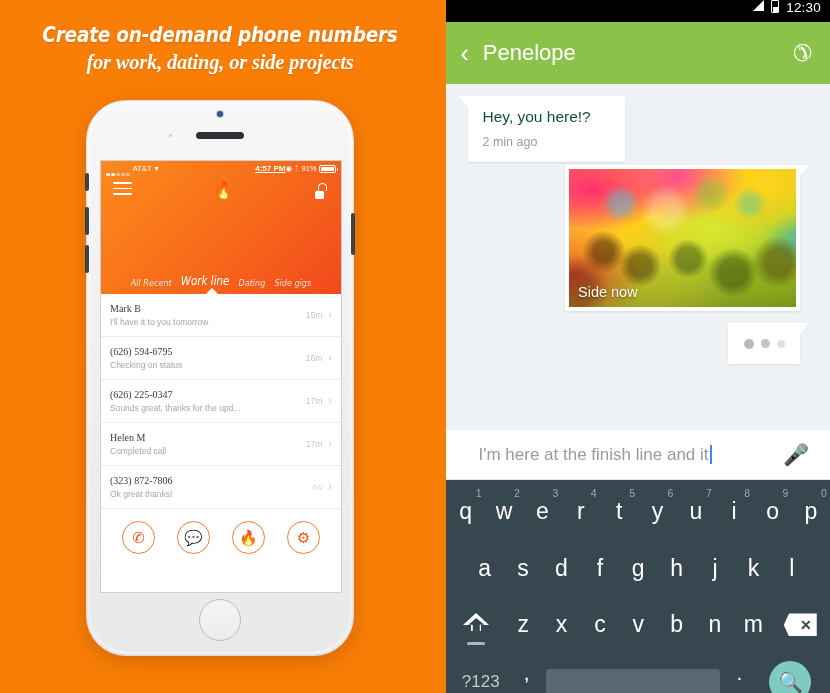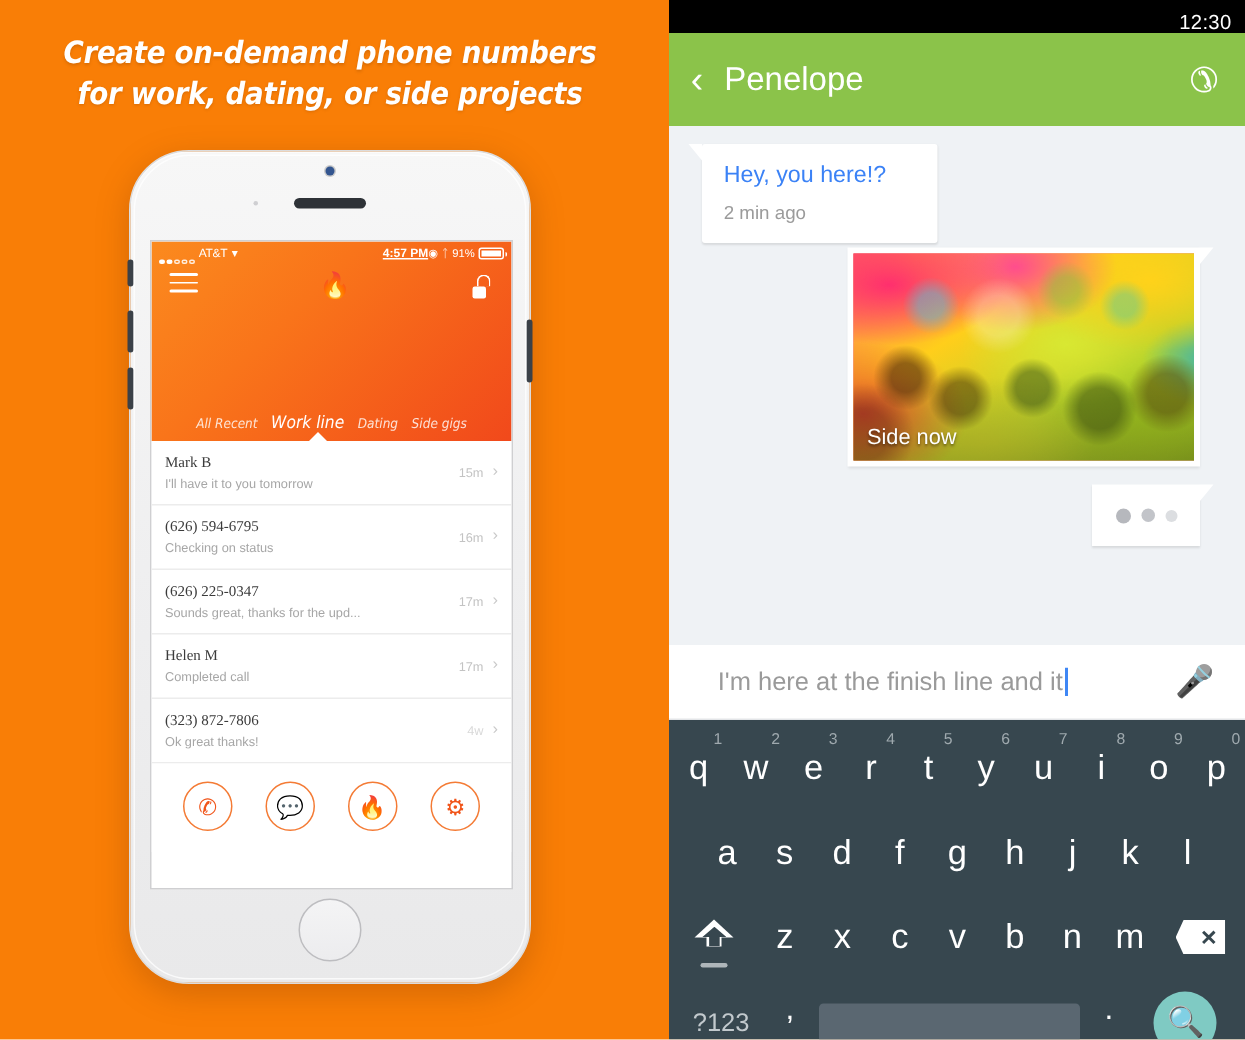--- a/index.html
+++ b/index.html
@@ -24,21 +24,21 @@
     text-align: center;
     color: #fff;
     font-family: "DejaVu Sans Condensed", "Liberation Sans", sans-serif;
     font-style: italic;
     font-weight: bold;
     font-size: 20.5px;
     line-height: 27px;
     letter-spacing: -0.2px;
     text-shadow: 0 1px 2px rgba(120,55,0,0.25);
   }
-  .promo-headline .l2 { display: block; }
+  .promo-headline .l2 { display: block; font-family: Liberation Serif, serif; }
 
   
   .iphone {
     position: absolute;
     left: 86px; top: 100px;
     width: 268px; height: 556px;
     background: linear-gradient(180deg, #f7f7f7 0%, #efeff0 50%, #e9e9ea 100%);
     border-radius: 40px;
     box-shadow: 0 6px 22px rgba(120,50,0,0.28), 0 1px 0 rgba(255,255,255,0.6) inset;
     border: 1px solid #dcdcdd;
@@ -194,24 +194,23 @@
 
   
   .right-panel {
     position: relative;
     width: 390px; height: 693px;
     background: #eff2f5;
     overflow: hidden;
   }
   .and-statusbar {
     height: 22px; background: #000; color: #fff;
-    display: flex; align-items: flex-end; justify-content: flex-end;
+    display: flex; align-items: flex-start; justify-content: flex-end;
     gap: 7px; padding: 0 9px;
     font-size: 12px;
-    flex-direction: column;
   }
   .sig-tri {
     width: 0; height: 0;
     border-left: 11px solid transparent;
     border-bottom: 11px solid #fff;
   }
   .and-batt {
     width: 8px; height: 13px; border: 1.5px solid #fff; border-radius: 1px;
     position: relative;
   }
@@ -247,21 +246,21 @@
     border-radius: 2px;
     box-shadow: 0 1px 1.5px rgba(0,0,0,0.10);
   }
   .bubble-in::before {
     content: ""; position: absolute; left: -9px; top: 0;
     width: 0; height: 0;
     border-top: 0 solid transparent;
     border-right: 9px solid #fff;
     border-bottom: 11px solid transparent;
   }
-  .bubble-text { font-size: 15.5px; color: #3b82f6; margin-bottom: 9px; }
+  .bubble-text { font-size: 15.5px; color: #14532d; margin-bottom: 9px; }
   .bubble-time { font-size: 12.5px; color: #9b9b9b; }
 
   .photo-wrap {
     position: absolute; right: 30px; top: 81px;
     width: 235px; height: 146px;
     background: #fff;
     padding: 4px;
     box-shadow: 0 1px 2px rgba(0,0,0,0.10);
   }
   .photo-wrap::after {

